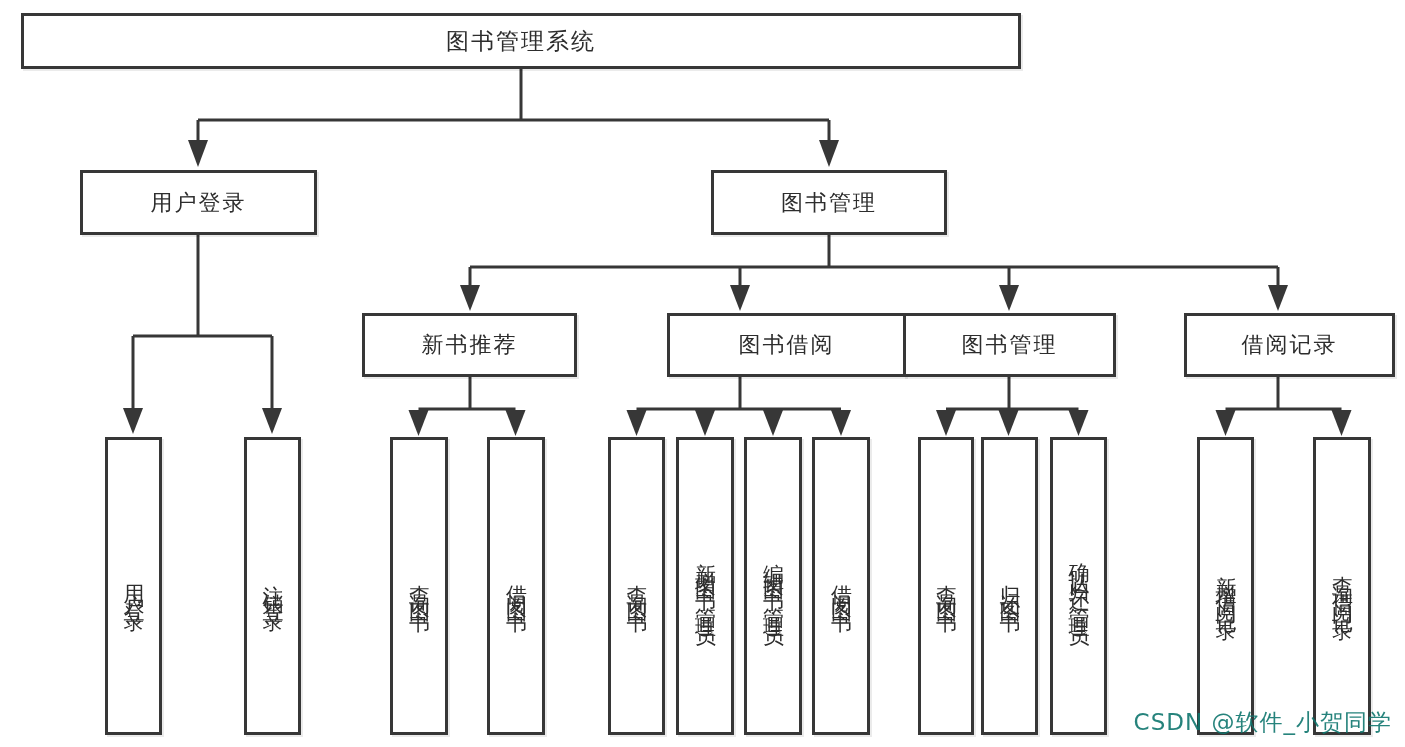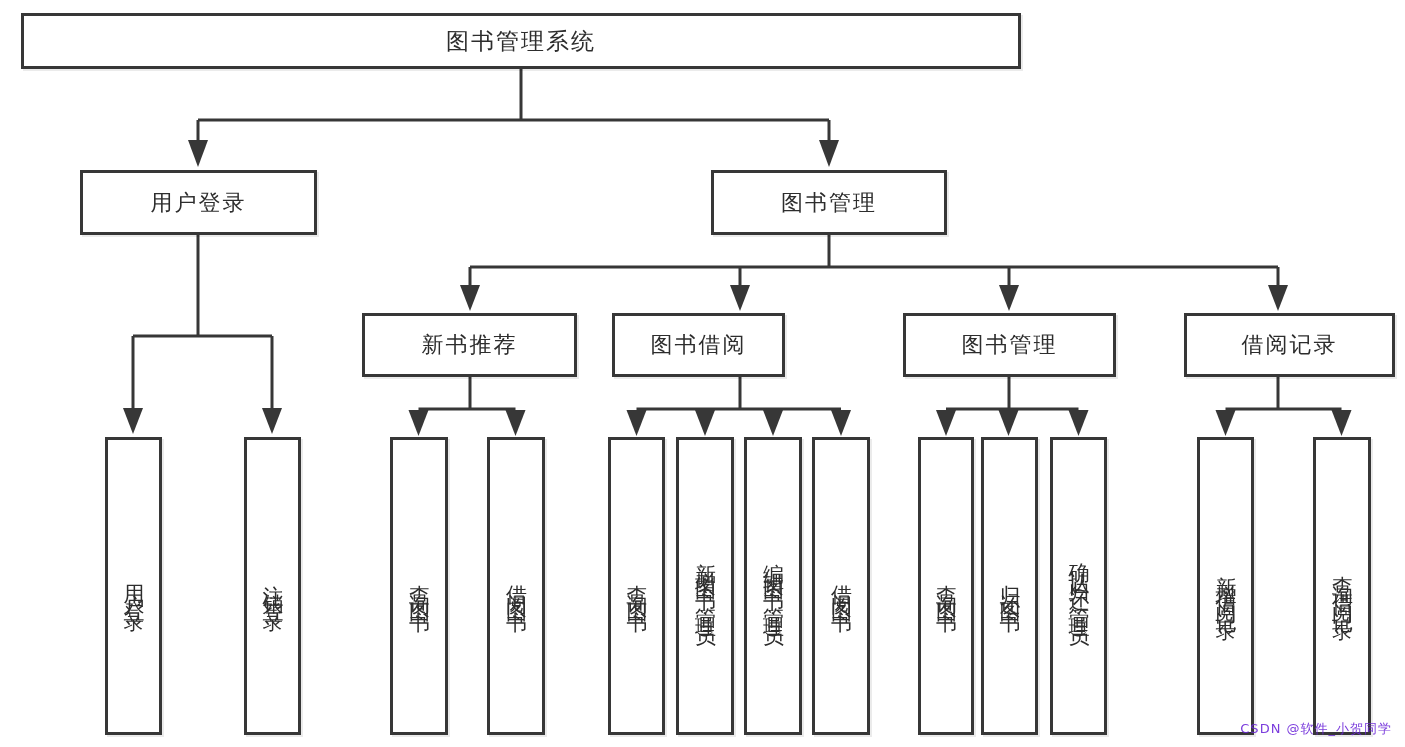--- a/index.html
+++ b/index.html
@@ -20,21 +20,21 @@
   .lvl1  { top:170px; height:65px; font-size:22px; letter-spacing:2px; }
   .lvl2  { top:313px; height:64px; font-size:22px; letter-spacing:2px; }
   .leaf  { top:437px; height:298px; }
   .vtext {
     writing-mode:vertical-rl; text-orientation:mixed;
     font-size:21px; letter-spacing:9px; line-height:1; color:#2d2d2d;
     white-space:nowrap;
   }
   .watermark {
     position:absolute; right:13px; bottom:9px;
-    font-size:13px; letter-spacing:1px; color:#6d28d9; opacity:0.9;
+    font-size:23px; letter-spacing:1px; color:#0f766e; opacity:0.9;
     white-space:nowrap; pointer-events:none;
   }
 </style>
 </head>
 <body>
 
 <div class="canvas">
 
   <svg class="connectors" viewBox="0 0 1405 747" aria-hidden="true">
     <g stroke="#373737" stroke-width="3" fill="none">
@@ -102,21 +102,21 @@
   <div class="box lvl1" style="left:80px;width:237px;">
     <span>用户登录</span>
   </div>
   <div class="box lvl1" style="left:711px;width:236px;">
     <span>图书管理</span>
   </div>
 
   <div class="box lvl2" style="left:362px;width:215px;">
     <span>新书推荐</span>
   </div>
-  <div class="box lvl2" style="left:612px;width:173px;">
+  <div class="box lvl2" style="left:667px;width:239px;">
     <span>图书借阅</span>
   </div>
   <div class="box lvl2" style="left:903px;width:213px;">
     <span>图书管理</span>
   </div>
   <div class="box lvl2" style="left:1172px;width:211px;margin-left:12px;">
     <span>借阅记录</span>
   </div>
 
   <div class="box leaf" style="left:105px;width:57px;">

